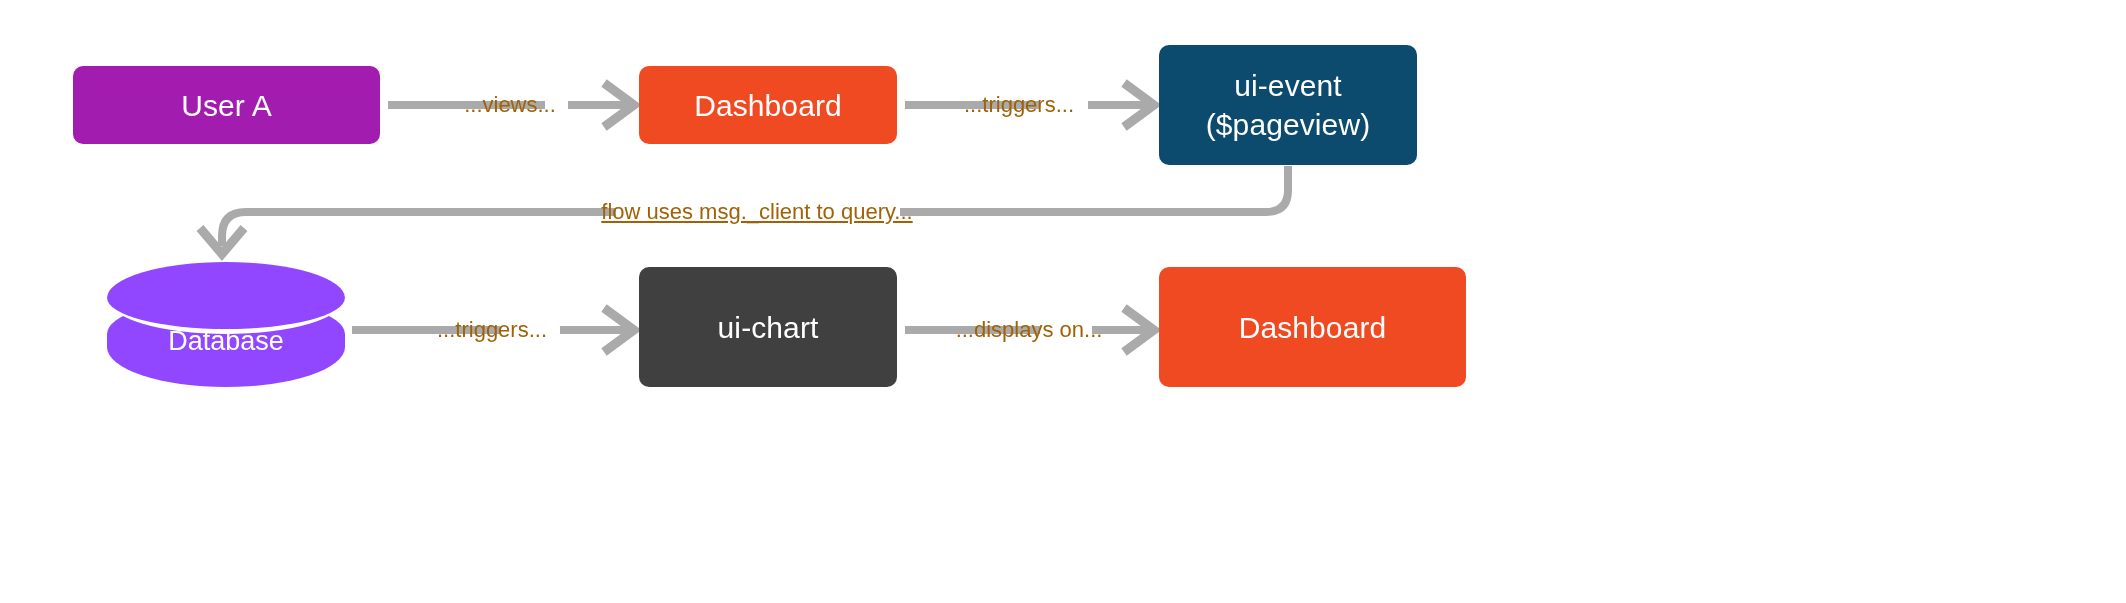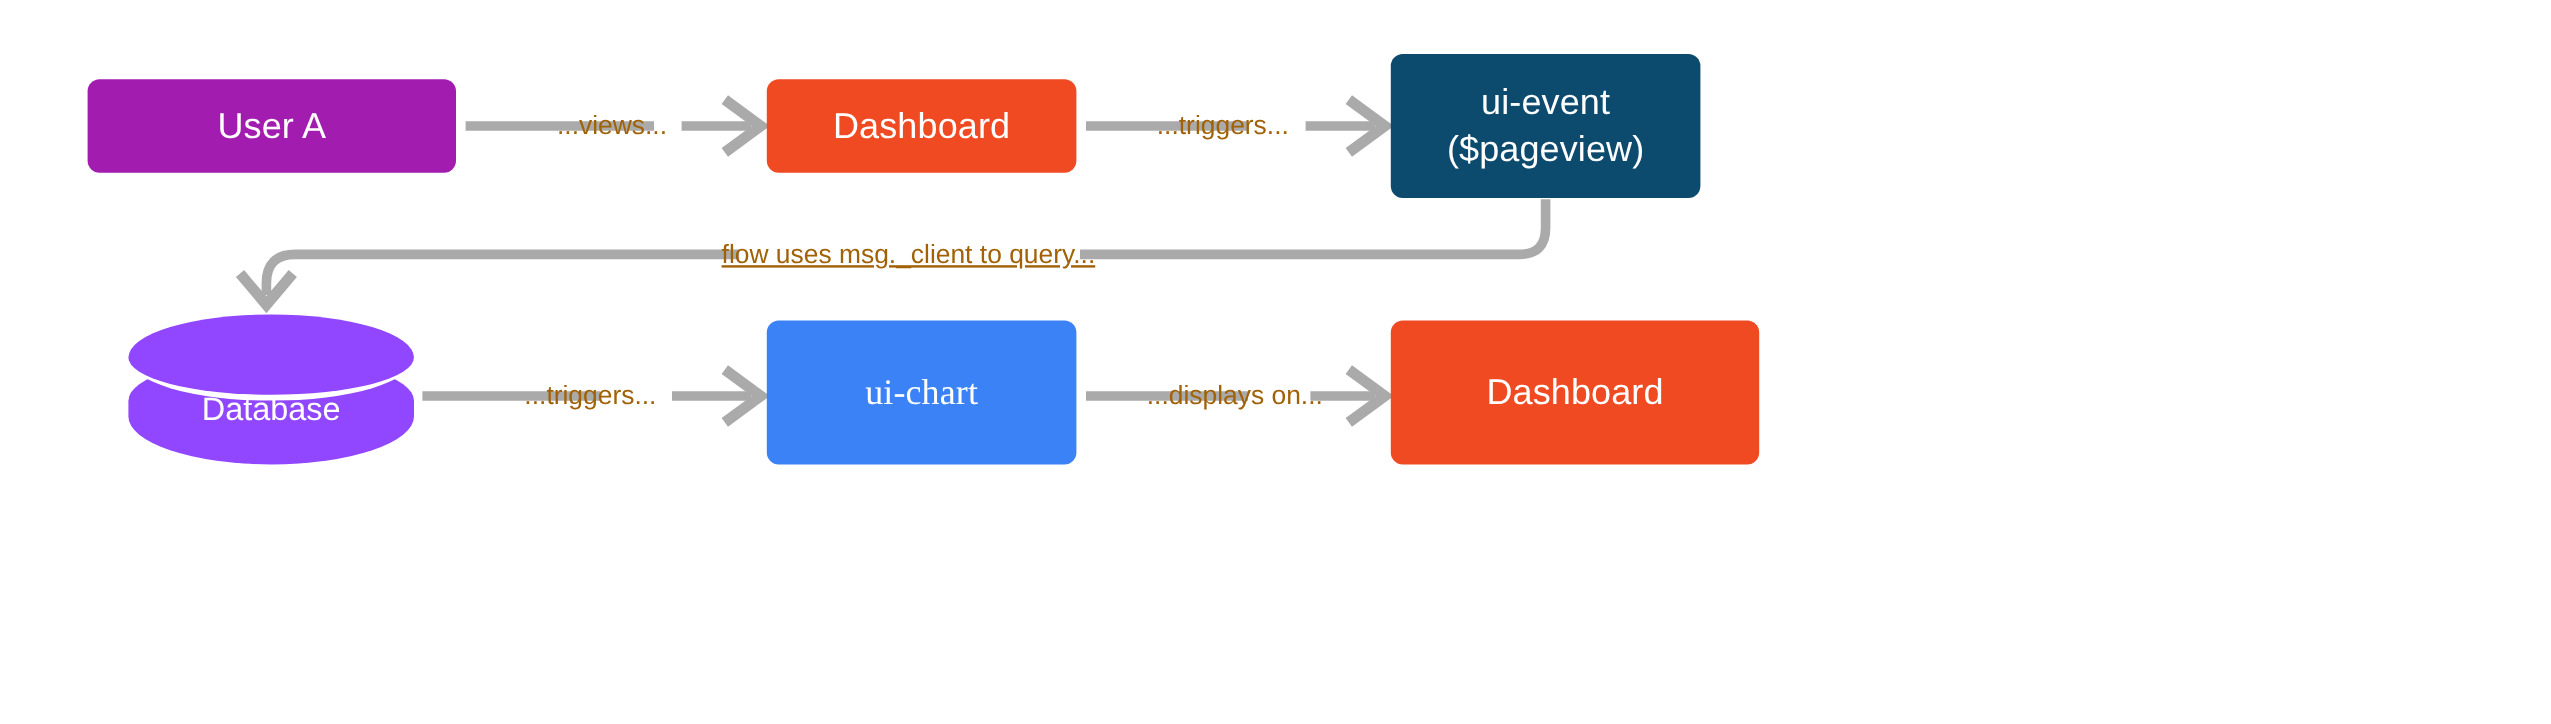--- a/index.html
+++ b/index.html
@@ -154,21 +154,21 @@
     <span class="line-1">ui-event</span>
     <span class="line-2">($pageview)</span>
   </div>
 
   <div class="cylinder">
     <div class="cyl-body" style="background:#9147FF;"></div>
     <div class="cyl-top" style="background:#9147FF;"></div>
     <div class="cyl-label">Database</div>
   </div>
 
-  <div class="node node-ui-chart" style="background:#3b82f6;font-family:Liberation Serif, serif;">
+  <div class="node node-ui-chart" style="background:#404040;">
     <span class="line-1">ui-chart</span>
   </div>
 
   <div class="node node-dashboard-bot" style="background:#F04A23;">
     <span class="line-1">Dashboard</span>
   </div>
 
   <div class="edge-label" style="left:510px; top:105px;">...views...</div>
 
   <div class="edge-label" style="left:1019px; top:105px;">...triggers...</div>

